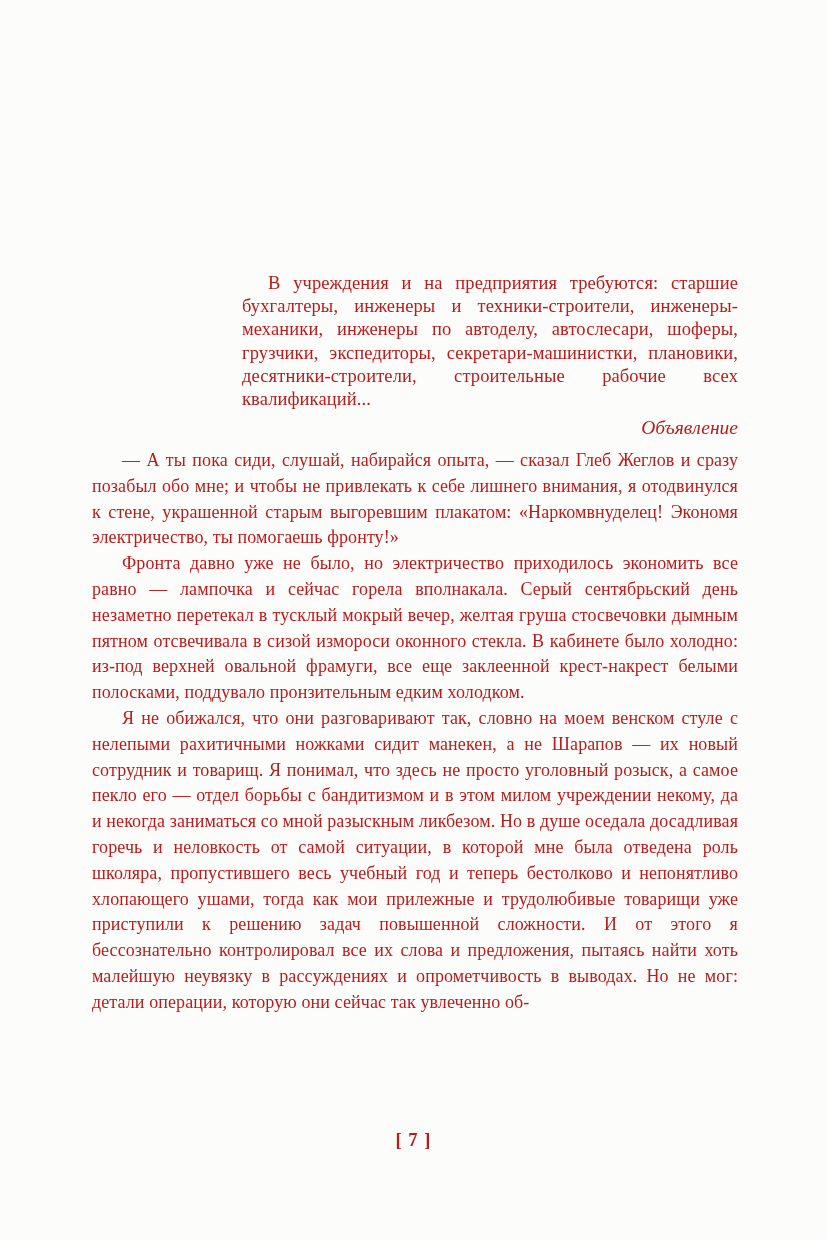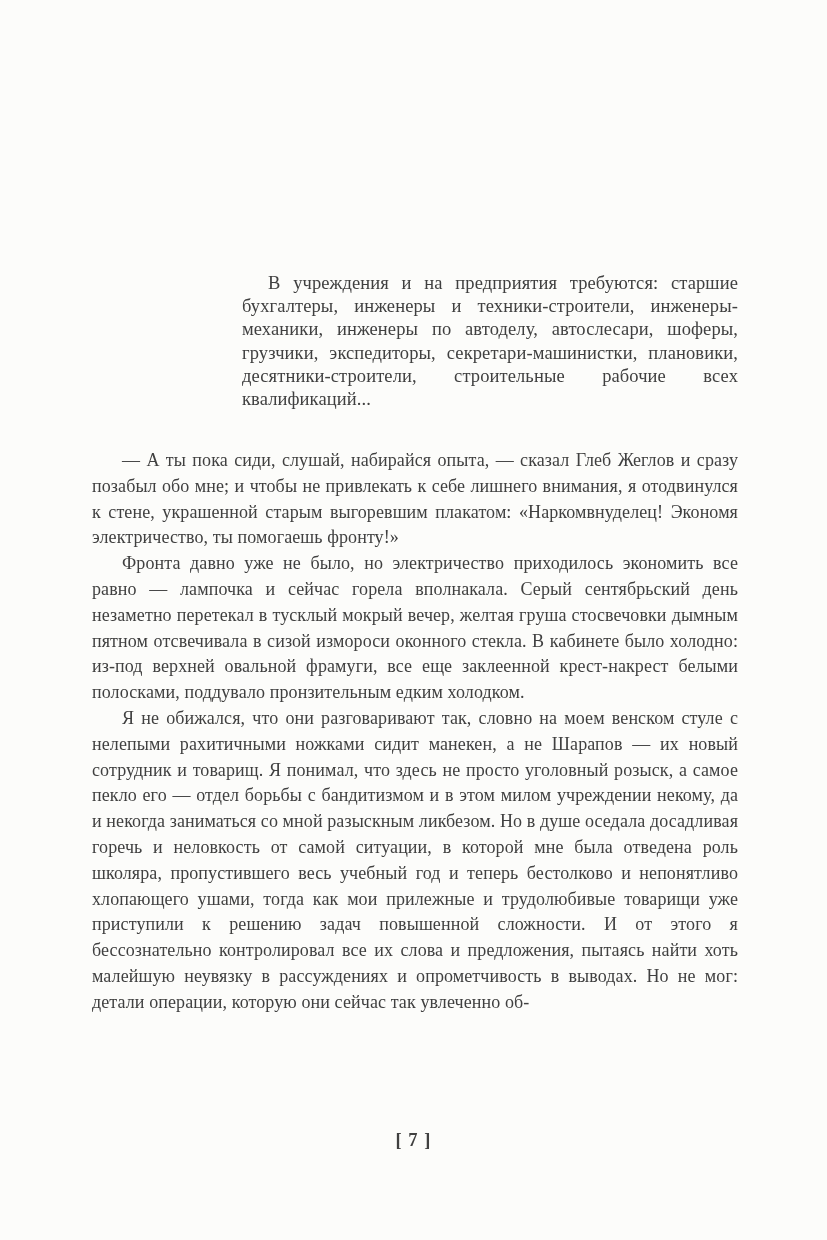--- a/index.html
+++ b/index.html
@@ -59,24 +59,25 @@
     top: 1130px;
     text-align: center;
     font-size: 18.5px;
     font-weight: 600;
     letter-spacing: 1px;
   }
 </style>
 </head>
 <body style="background: rgb(252, 252, 250);">
 
-<div class="page" style="background: rgb(252, 252, 250); color: #404040;">
+<div class="page" style="background: rgb(252, 252, 250); color: #b91c1c;">
 
   <div class="epigraph">
     <p class="epigraph-text">В учреждения и на предприятия требуются: старшие бухгалтеры, инженеры и техники-строители, инженеры-механики, инженеры по автоделу, автослесари, шоферы, грузчики, экспедиторы, секретари-машинистки, плановики, десятники-строители, строительные рабочие всех квалификаций...</p>
+    <p class="epigraph-attribution">Объявление</p>
   </div>
 
   <div class="body-text">
     <p>—  А ты пока сиди, слушай, набирайся опыта, — сказал Глеб Жеглов и сразу позабыл обо мне; и чтобы не привлекать к себе лишнего внимания, я отодвинулся к стене, украшенной старым выгоревшим плакатом: «Наркомвнуделец! Экономя электричество, ты помогаешь фронту!»</p>
     <p>Фронта давно уже не было, но электричество приходилось экономить все равно — лампочка и сейчас горела вполнакала. Серый сентябрьский день незаметно перетекал в тусклый мокрый вечер, желтая груша стосвечовки дымным пятном отсвечивала в сизой измороси оконного стекла. В кабинете было холодно: из-под верхней овальной фрамуги, все еще заклеенной крест-накрест белыми полосками, поддувало пронзительным едким холодком.</p>
     <p>Я не обижался, что они разговаривают так, словно на моем венском стуле с нелепыми рахитичными ножками сидит манекен, а не Шарапов — их новый сотрудник и товарищ. Я понимал, что здесь не просто уголовный розыск, а самое пекло его — отдел борьбы с бандитизмом и в этом милом учреждении некому, да и некогда заниматься со мной разыскным ликбезом. Но в душе оседала досадливая горечь и неловкость от самой ситуации, в которой мне была отведена роль школяра, пропустившего весь учебный год и теперь бестолково и непонятливо хлопающего ушами, тогда как мои прилежные и трудолюбивые товарищи уже приступили к решению задач повышенной сложности. И от этого я бессознательно контролировал все их слова и предложения, пытаясь найти хоть малейшую неувязку в рассуждениях и опрометчивость в выводах. Но не мог: детали операции, которую они сейчас так увлеченно об-</p>
   </div>
 
   <div class="folio">[ 7 ]</div>
 

